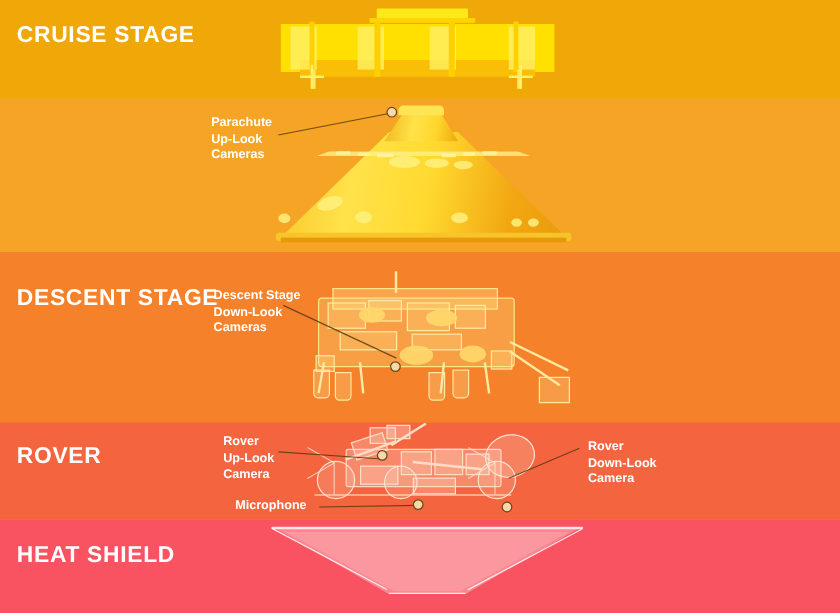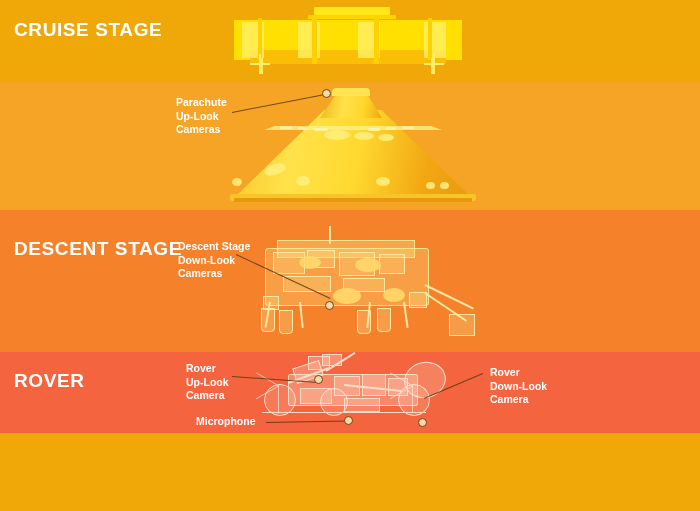--- a/index.html
+++ b/index.html
@@ -287,14 +287,26 @@
     <div class="leader" style="left:266px;top:70px;width:82px;transform:rotate(-1deg);"></div>
     <div class="dot" style="left:344px;top:64px;"></div>
 
     <div class="callout" style="left:490px;top:14px;">Rover
 Down-Look
 Camera</div>
     <div class="leader" style="left:424px;top:46px;width:64px;transform:rotate(-23deg);"></div>
     <div class="dot" style="left:418px;top:66px;"></div>
   </div>
 
+  <div class="band band-heatshield">
+    <div class="stage-label lbl-heatshield">HEAT SHIELD</div>
+
+    <div class="heat-art">
+      <div class="hs-shape"></div>
+      <div class="hs-inner"></div>
+      <div class="hs-top"></div>
+      <div class="hs-edge" style="left:5px;top:1px;width:108px;transform:rotate(28deg);"></div>
+      <div class="hs-edge" style="left:263px;top:1px;width:108px;transform:rotate(152deg);"></div>
+      <div class="hs-edge" style="left:102px;top:55px;width:64px;transform:rotate(0deg);border-radius:2px;"></div>
+    </div>
+  </div>
 
 </div>
 
 </body></html>

